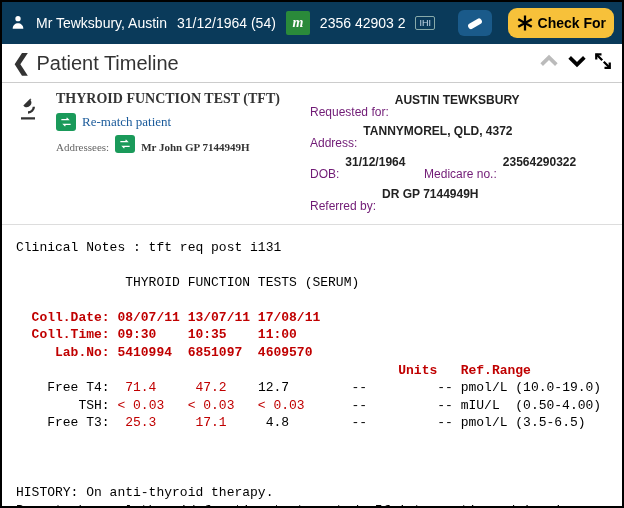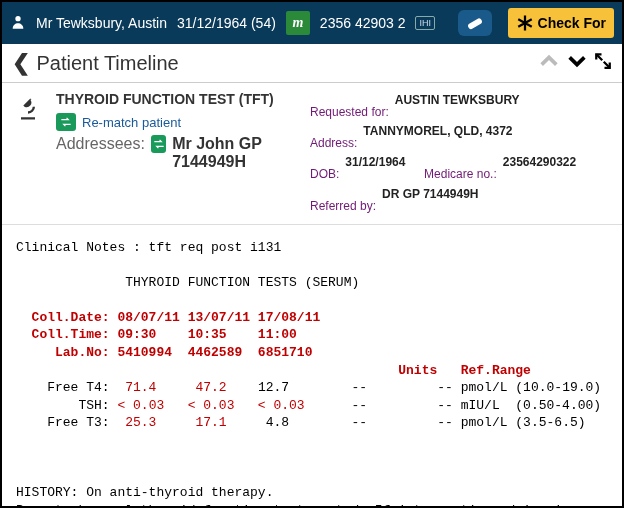--- a/index.html
+++ b/index.html
@@ -6,42 +6,42 @@
   body { width: 624px; height: 508px; font-family: Arial, sans-serif; background: #fff; overflow: hidden; border: 2px solid #000; }
   
   .topbar { background: #0a3a5a; height: 42px; display: flex; align-items: center; padding: 8px 8px; color: #fff; font-size: 14px; gap: 10px; text-align: center; }
   .topbar .person-icon svg { width: 16px; height: 20px; fill: #fff; }
   .topbar .patient-name { font-weight: 500; }
   .topbar .dob { font-weight: 500; }
   .m-badge { background: #2a8a3a; color: #fff; width: 24px; height: 24px; display: inline-flex; align-items: center; justify-content: center; font-style: italic; font-weight: bold; font-family: Georgia, serif; border-radius: 2px; }
   .ihi-badge { border: 1px solid #8aa; color: #cde; font-size: 9px; padding: 1px 3px; border-radius: 2px; }
   .pill-btn { background: #1a5a8a; border-radius: 6px; padding: 4px 6px; display: inline-flex; align-items: center; margin-left: auto; }
   .pill-btn svg { width: 22px; height: 18px; fill: #fff; }
-  .check-btn { background: #f7c13a; color: #000; font-weight: bold; border-radius: 3px; padding: 6px 8px; display: inline-flex; align-items: center; gap: 4px; font-size: 14px; margin-left: 6px; }
+  .check-btn { background: #f7c13a; color: #000; font-weight: bold; border-radius: 9px; padding: 6px 8px; display: inline-flex; align-items: center; gap: 4px; font-size: 14px; margin-left: 6px; }
   .check-btn svg { width: 18px; height: 18px; fill: #000; }
   
   .subheader { display: flex; align-items: center; padding: 6px 10px; gap: 6px; border-bottom: 1px solid #ccc; }
   .back-chevron { font-size: 22px; color: #333; font-weight: bold; }
   .timeline-title { font-size: 20px; color: #333; flex: 1; }
   .caret-up { color: #bbb; }
   .caret-down { color: #000; }
   .caret-up svg, .caret-down svg { width: 22px; height: 16px; }
   .expand-icon svg { width: 18px; height: 18px; fill: #000; }
   
   .record-header { display: flex; padding: 8px 12px; gap: 10px; font-size: 12px; border-bottom: 1px solid #ddd; }
   .microscope { width: 32px; display: flex; align-items: flex-start; padding-top: 4px; }
   .microscope svg { width: 28px; height: 28px; fill: #333; }
-  .rec-left { flex: 1; }
+  .rec-left { flex: 1; font-family: Liberation Serif, serif; }
   .rec-title { font-weight: bold; font-size: 14px; color: #333; }
   .rec-sent { color: #555; font-size: 12px; }
   .rematch-row { margin-top: 6px; display: flex; align-items: center; gap: 6px; }
   .rematch-badge { background: #1a9a5a; width: 20px; height: 18px; border-radius: 3px; display: inline-flex; align-items: center; justify-content: center; }
   .rematch-badge svg { width: 14px; height: 12px; fill: #fff; }
   .rematch-link { color: #1a5a9a; font-size: 13px; }
-  .addr-row { margin-top: 4px; display: flex; align-items: flex-start; gap: 6px; color: #666; font-size: 16px; }
+  .addr-row { margin-top: 4px; display: flex; align-items: flex-end; gap: 6px; color: #666; font-size: 11px; }
   .rec-right { width: 300px; font-size: 12px; color: #444; line-height: 1.6; }
   .rec-right .lbl { color: #701a75; margin-top: 12px; }
   .rec-right .val { font-weight: bold; color: #222; }
   .rec-right-row { display: flex; gap: 6px; }
   
   .report { font-family: "Courier New", monospace; font-size: 13px; padding: 14px 14px; white-space: pre; color: #000; line-height: 1.35; }
   .red { color: #c00000; font-weight: bold; }
   .red-nb { color: #c00000; margin-top: 36px; }
 </style>
 </head>
@@ -128,21 +128,21 @@
       </div>
   </div>
 </div>
 
 <div class="report"><span>Clinical Notes : tft req post i131</span>
 
               <span>THYROID FUNCTION TESTS (SERUM)</span>
 
 <span class="red">  Coll.Date: 08/07/11 13/07/11 17/08/11</span>
 <span class="red">  Coll.Time: 09:30    10:35    11:00</span>
-<span class="red">     Lab.No: 5410994  4462589  6851710</span>
+<span class="red">     Lab.No: 5410994  6851097  4609570</span>
 <span class="red">                                                 Units   Ref.Range</span>
 <span>    Free T4:  </span><span class="red-nb">71.4</span>     <span class="red-nb">47.2</span><span>    12.7        --         -- pmol/L (10.0-19.0)</span>
 <span>        TSH: </span><span class="red-nb">&lt; 0.03</span>   <span class="red-nb">&lt; 0.03</span>   <span class="red-nb">&lt; 0.03</span><span>      --         -- mIU/L  (0.50-4.00)</span>
 <span>    Free T3:  </span><span class="red-nb">25.3</span>     <span class="red-nb">17.1</span><span>     4.8        --         -- pmol/L (3.5-6.5)</span>
 
 
 
 <span>HISTORY: On anti-thyroid therapy.
 Recent abnormal thyroid function tests noted. If interpretive advice is
 required please contact Dr Alan Mitchell (03 9244 0380) or Dr Que Lam (03

